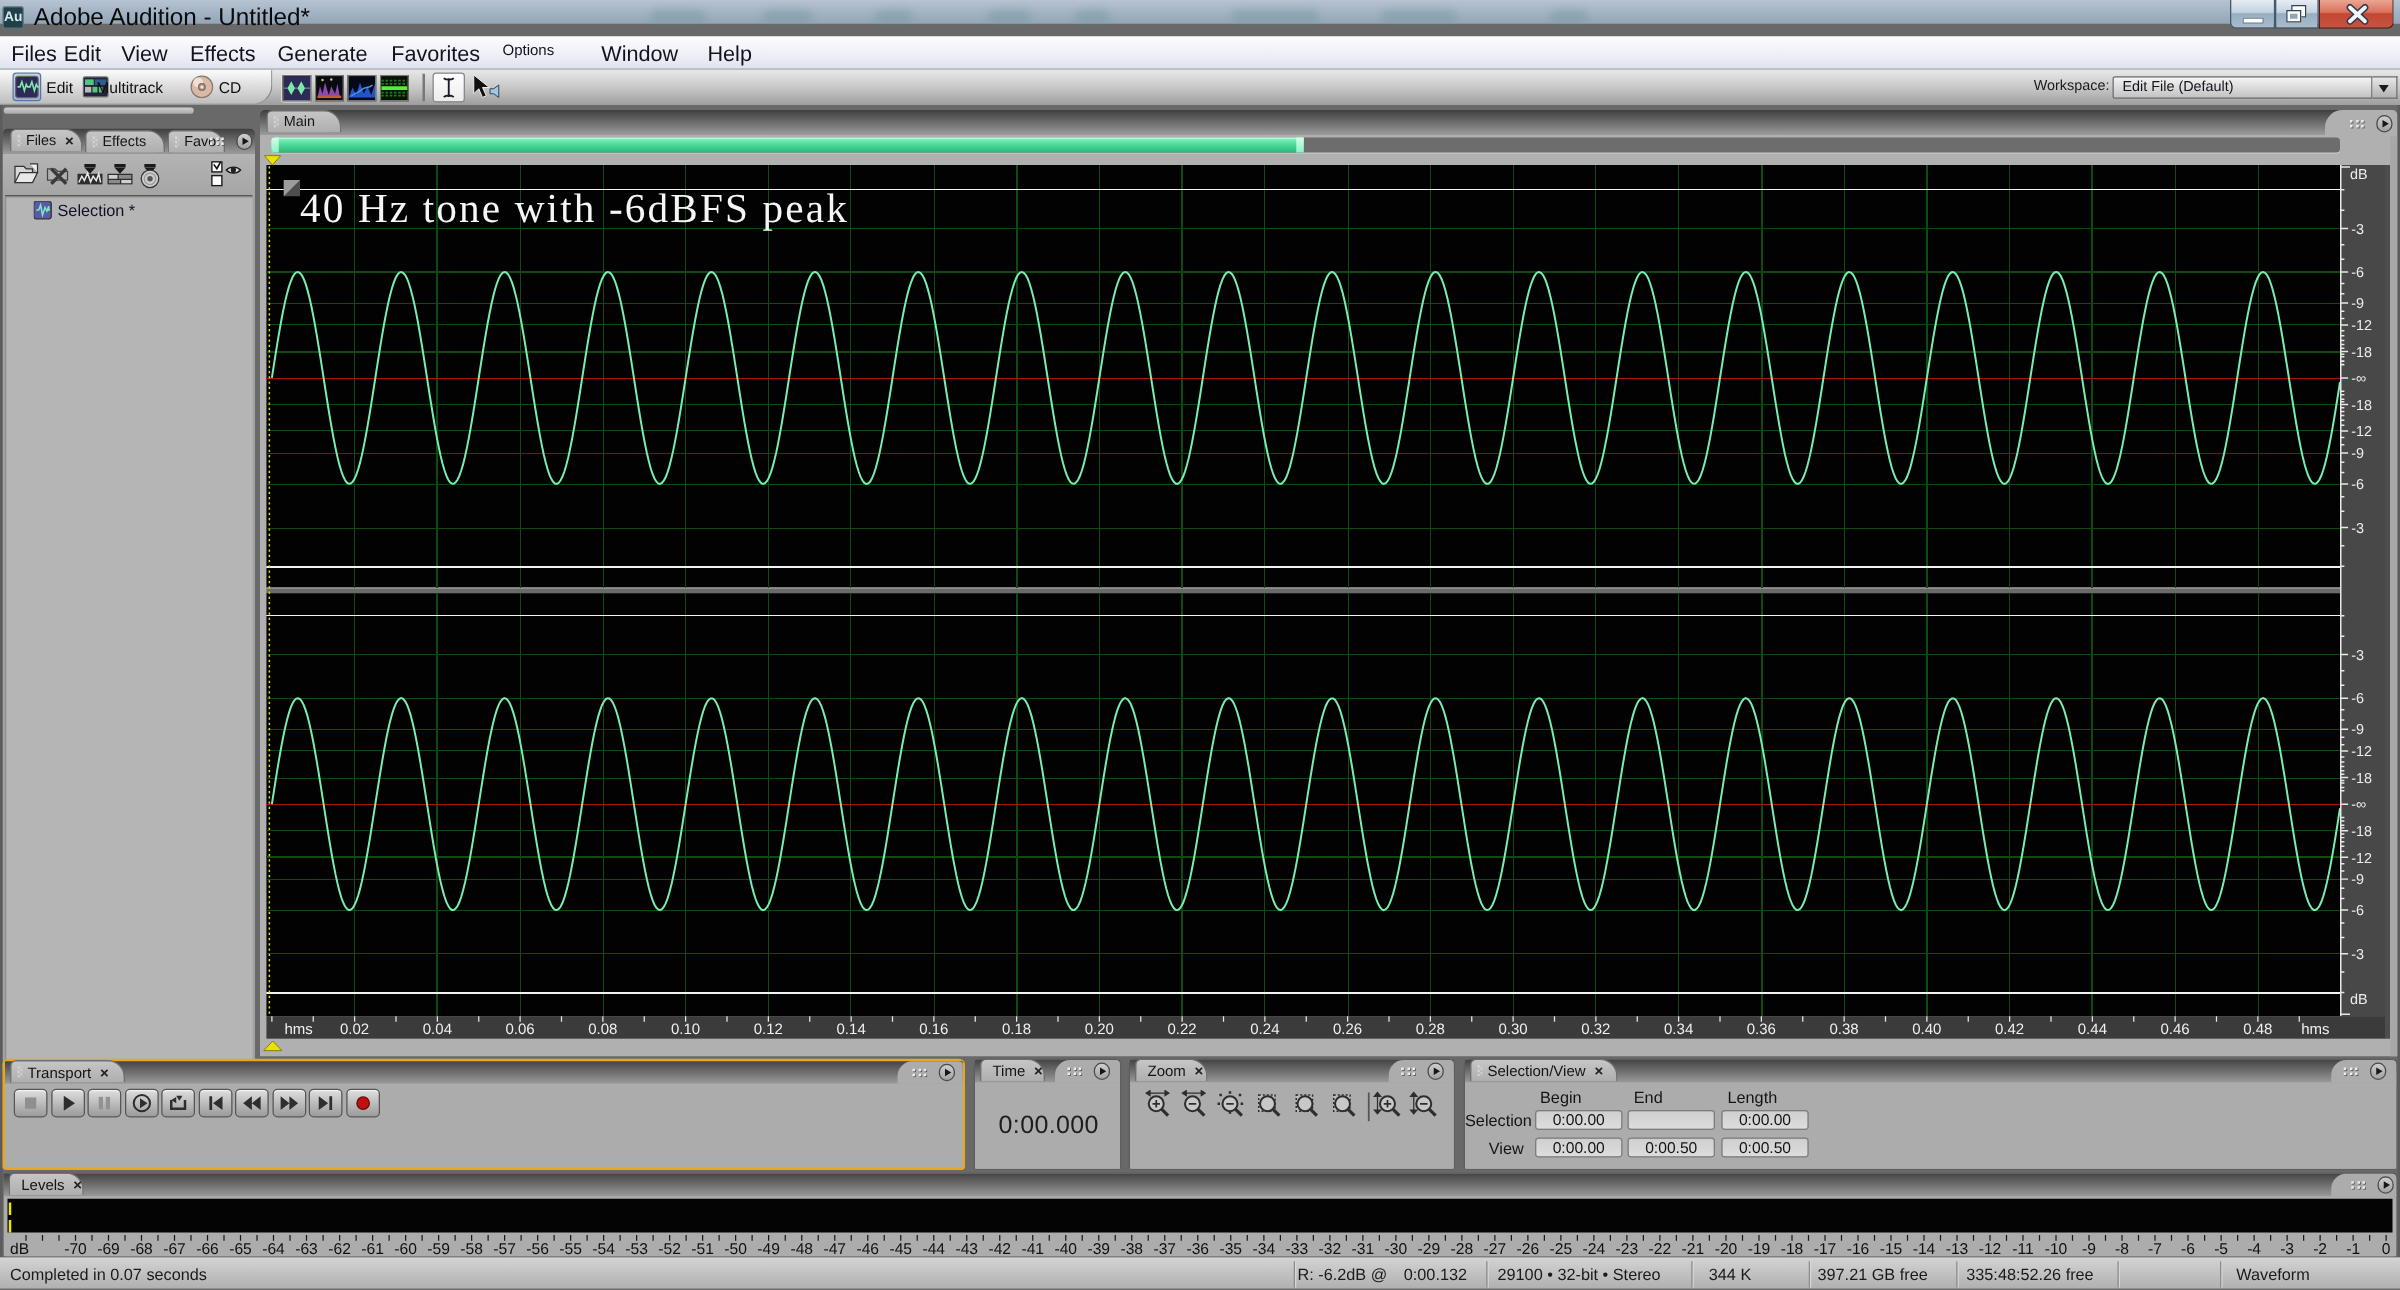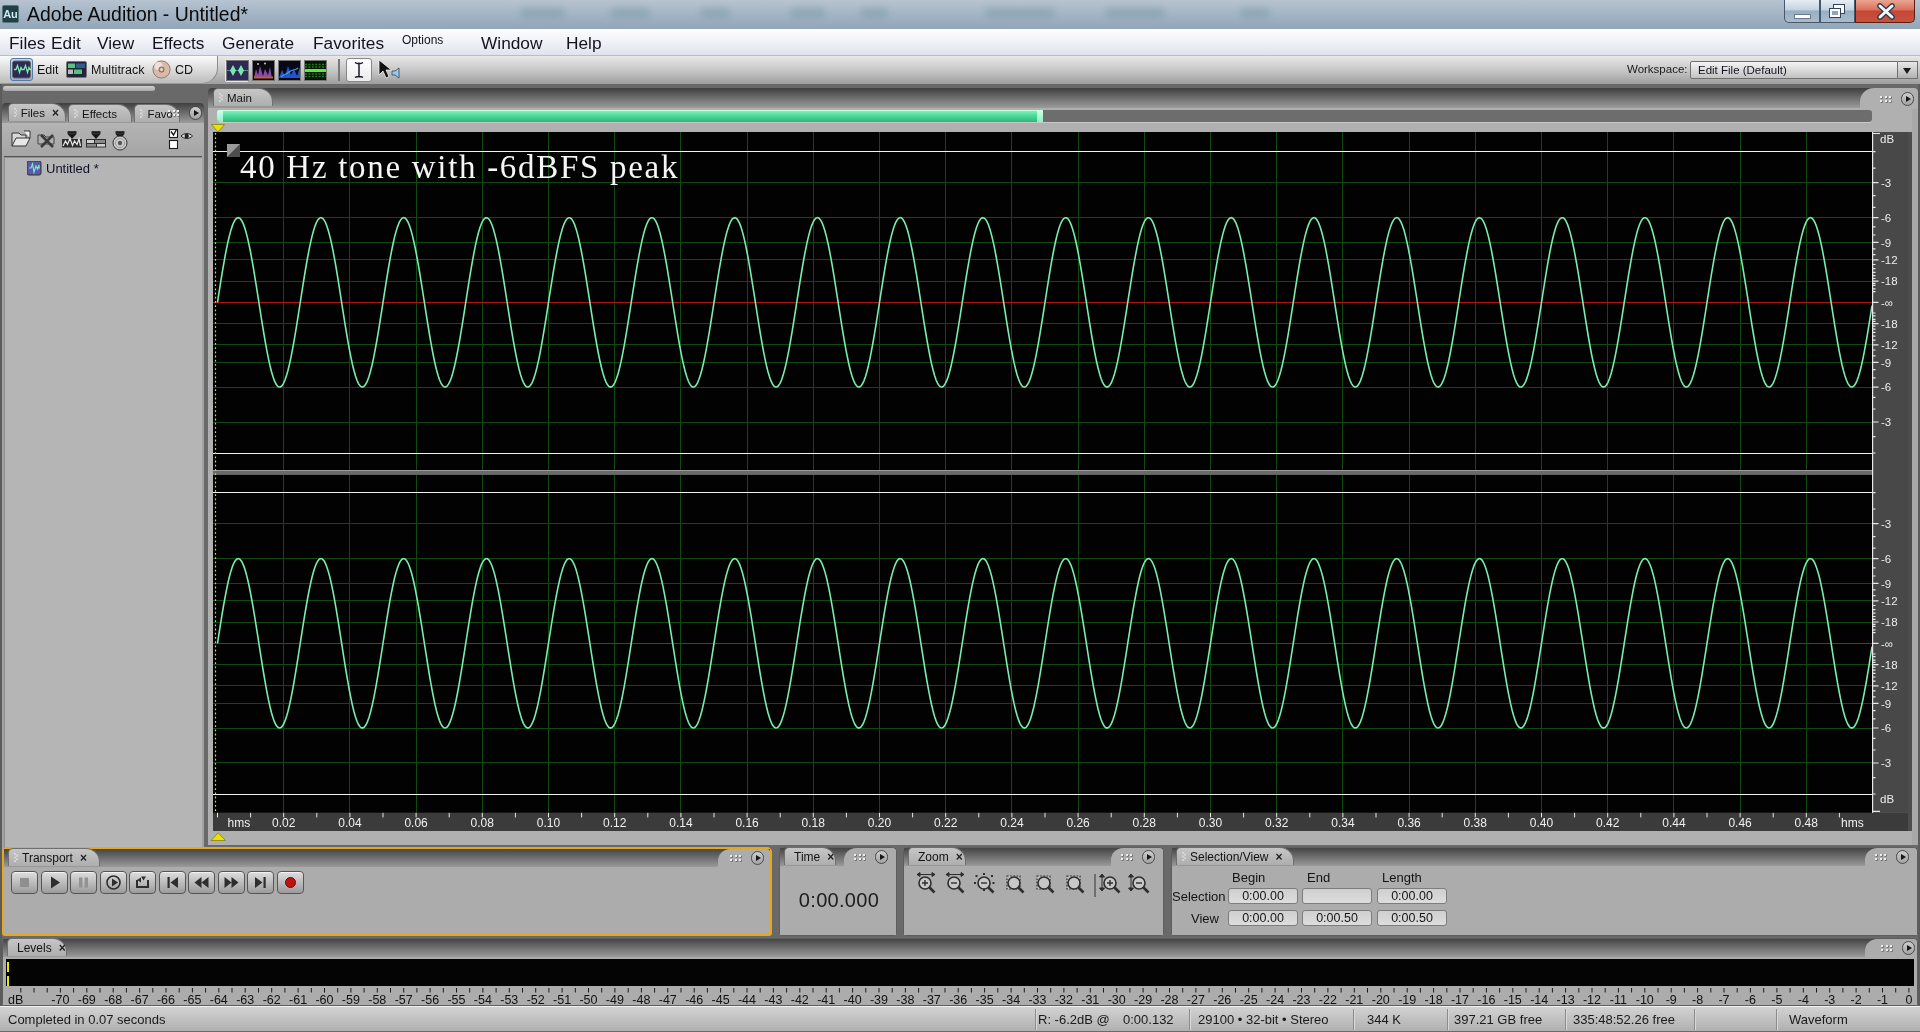--- a/index.html
+++ b/index.html
@@ -14,21 +14,21 @@
 .panel{position:absolute;border-radius:4px 4px 0 0}
 .tabrow{position:absolute;left:0;top:0;right:0;height:20px;background:linear-gradient(#3f3f3f,#9c9c9c);border-radius:4px 4px 0 0}
 .pface{position:absolute;left:0;top:20px;right:0;bottom:0;background:#aeaeae}
 .fld{position:absolute;height:16px;background:linear-gradient(#cfcfcf,#dddddd);border:1px solid #7d7d7d;border-radius:3px;color:#151515;font-size:12.5px;text-align:center;line-height:14px}
 .btn{position:absolute;width:27px;height:23px;border-radius:4px;border:1px solid #565656;background:linear-gradient(#dedede,#9b9b9b);box-shadow:inset 0 1px 0 #f2f2f2}
 .sbtext{position:absolute;top:5px;font-size:13px;color:#1a1a1a;white-space:nowrap}
 .sbsep{position:absolute;top:2px;width:1px;height:21px;background:#8c8c8c;box-shadow:1px 0 0 #d8d8d8}
 
 </style></head><body>
 <div id="root">
-<div class="abs" style="left:0;top:0;width:1920px;height:29px;background:linear-gradient(#b7c3d1,#9fb1c2 60%,#93a6b8)">
+<div class="abs" style="left:0;top:0;width:1920px;height:19px;background:linear-gradient(#b7c3d1,#9fb1c2 60%,#93a6b8)">
 <i class="abs" style="left:520px;top:8px;width:45px;height:10px;background:#5d858e;opacity:.30;border-radius:5px;filter:blur(3.5px)"></i>
 <i class="abs" style="left:610px;top:8px;width:40px;height:10px;background:#5d858e;opacity:.30;border-radius:5px;filter:blur(3.5px)"></i>
 <i class="abs" style="left:700px;top:8px;width:30px;height:10px;background:#5d858e;opacity:.30;border-radius:5px;filter:blur(3.5px)"></i>
 <i class="abs" style="left:790px;top:8px;width:35px;height:10px;background:#5d858e;opacity:.30;border-radius:5px;filter:blur(3.5px)"></i>
 <i class="abs" style="left:860px;top:8px;width:28px;height:10px;background:#5d858e;opacity:.30;border-radius:5px;filter:blur(3.5px)"></i>
 <i class="abs" style="left:985px;top:8px;width:70px;height:10px;background:#5d858e;opacity:.30;border-radius:5px;filter:blur(3.5px)"></i>
 <i class="abs" style="left:1105px;top:8px;width:60px;height:10px;background:#5d858e;opacity:.30;border-radius:5px;filter:blur(3.5px)"></i>
 <i class="abs" style="left:1240px;top:8px;width:30px;height:10px;background:#5d858e;opacity:.30;border-radius:5px;filter:blur(3.5px)"></i>
 <div class="abs" style="left:2px;top:5px;width:17px;height:18px;background:#223e46;border:1px solid #55757c;border-radius:2px;color:#cfeaf2;font-size:11px;font-weight:bold;text-align:center;line-height:17px">Au</div>
 <div class="abs" style="left:27px;top:3px;font-size:19.4px;color:#0a0a0a">Adobe Audition - Untitled*</div>
@@ -66,21 +66,21 @@
           </svg>
         </div>
 <span class="abs" style="left:37px;top:7px;font-size:12.5px;color:#111">Edit</span>
 <svg class="abs" style="left:66px;top:4px" width="21" height="19">
           <rect x="0.5" y="1.5" width="20" height="16" rx="1.5" fill="#23233d" stroke="#777"></rect>
           <rect x="2" y="3.5" width="7" height="4.5" fill="#56c47e"></rect>
           <rect x="10" y="3.5" width="9" height="4.5" fill="#2e5e8e"></rect>
           <rect x="2" y="9.5" width="5" height="4.5" fill="#bbb"></rect>
           <rect x="8" y="9.5" width="8" height="4.5" fill="#56c47e"></rect>
         </svg>
-<span class="abs" style="left:91px;top:7px;font-size:12.5px;color:#111">Multitrack</span>
+<span class="abs" style="left:77px;top:7px;font-size:12.5px;color:#111">Multitrack</span>
 <svg class="abs" style="left:152px;top:4px" width="19" height="19">
           <circle cx="9.5" cy="9.5" r="8.6" fill="#d9b9a8"></circle>
           <circle cx="9.5" cy="9.5" r="8.6" fill="none" stroke="#8a7a6a"></circle>
           <circle cx="6.5" cy="6" r="4" fill="#f2e3da" opacity="0.9"></circle>
           <circle cx="9.5" cy="9.5" r="2.6" fill="#b99a8a" stroke="#7a6a5a"></circle>
           <circle cx="9.5" cy="9.5" r="1.2" fill="#e8e8e8"></circle>
         </svg>
 <span class="abs" style="left:175px;top:7px;font-size:12.5px;color:#111">CD</span>
 <div class="abs" style="left:225px;top:2.5px;width:24px;height:23px;border:1px solid #e8e8e8;border-radius:2px;background:#cacaca"></div>
 <div class="abs" style="left:226px;top:3.5px;width:23px;height:21px;border:1px solid #777;background:#111"></div>
@@ -189,21 +189,21 @@
 <path d="M161 4.5l2.5 3.5 3-5.5" stroke="#111" fill="none" stroke-width="1.3"></path>
 <rect x="159.5" y="13.5" width="8" height="8" fill="#fdfdfd" stroke="#1a1a1a" stroke-width="1.1"></rect>
 <path d="M171 9c3-3.2 8.5-3.2 11.5 0c-3 3.2-8.5 3.2-11.5 0z" fill="#ddd" stroke="#1a1a1a" stroke-width="1"></path>
 <ellipse cx="176.7" cy="9" rx="2.1" ry="2.5" fill="#222"></ellipse>
 </svg>
 <div class="abs" style="left:2px;top:53px;right:2px;bottom:2px;background:#b5b5b5;border-top:1px solid #555;box-shadow:inset 1px 1px 0 #8f8f8f"></div>
 <svg class="abs" style="left:25px;top:58px" width="15" height="15">
           <rect width="14" height="14" rx="2" fill="#5a5aa8" stroke="#333"></rect>
           <path d="M2 7h2l1.5-4 1.5 8 2-6 1.5 3 1.5-4v3h1" stroke="#7ee8c8" stroke-width="1.2" fill="none"></path>
         </svg>
-<span class="abs" style="left:44px;top:58px;font-size:13px;color:#10102a">Untitled *</span>
+<span class="abs" style="left:44px;top:58px;font-size:13px;color:#10102a">Selection *</span>
 </div>
 <div class="panel" style="left:208px;top:88px;width:1710px;height:757px">
 <div class="tabrow" style="height:20px"></div>
 <div class="pface" style="top:20px;background:#b0b0b0"></div>
 <div class="abs" style="right:0;top:0;width:58px;height:20px;background:#b0b0b0;border-radius:14px 4px 0 0"></div>
 <div class="tab" style="left:5px;top:0px;width:60px">
           <span class="tgrip"></span>
           <span class="tlabel" style="font-size:11.5px">Main</span>
         </div>
 <div style="position:absolute;left:1672px;top:4px;width:34px;height:15px">

